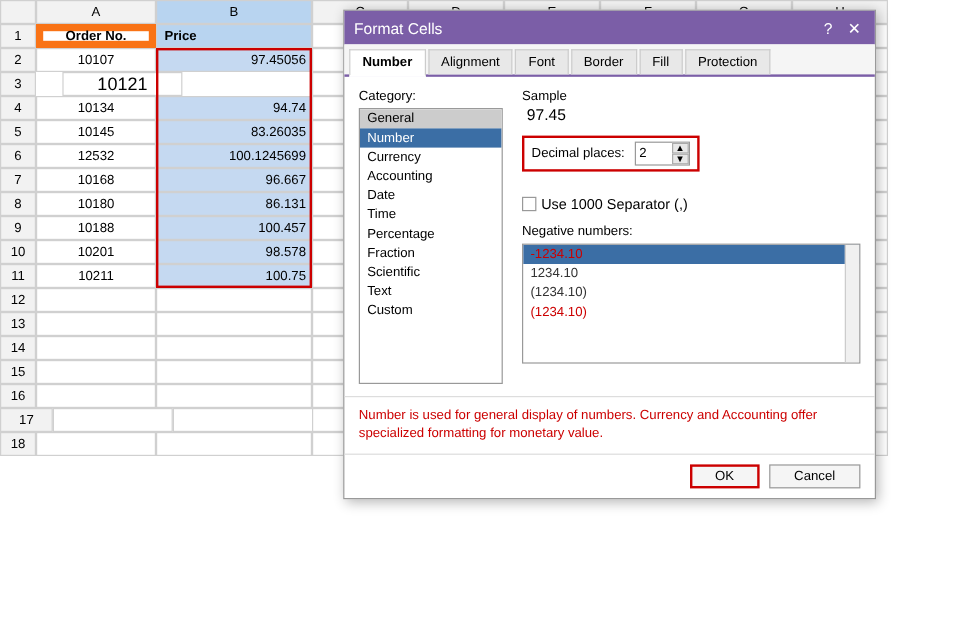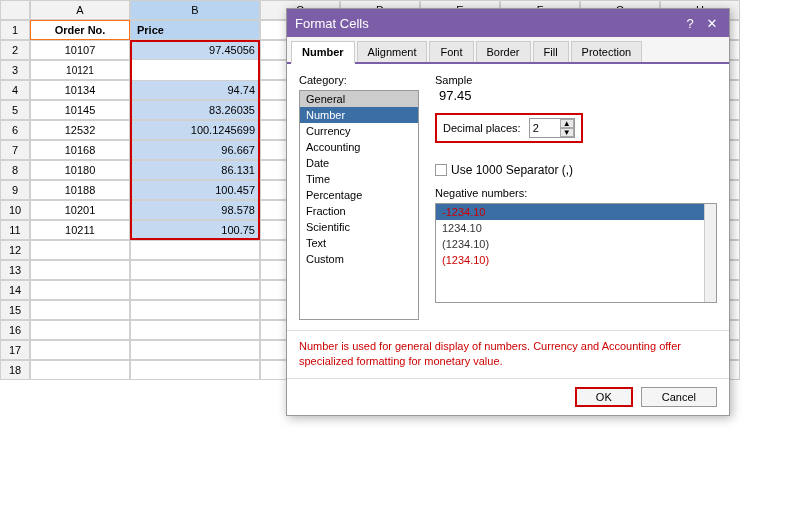--- a/index.html
+++ b/index.html
@@ -67,32 +67,32 @@
   <div style="position:absolute;top:0;left:0;width:300px;">
 
     <div style="display:flex;height:20px;">
       <div style="width:30px;background:#f2f2f2;border:1px solid #d0d0d0;display:flex;align-items:center;justify-content:center;font-size:11px;"></div>
       <div style="width:100px;background:#f2f2f2;border:1px solid #d0d0d0;display:flex;align-items:center;justify-content:center;font-size:11px;">A</div>
       <div style="width:130px;background:#b8d4f0;border:1px solid #d0d0d0;display:flex;align-items:center;justify-content:center;font-size:11px;">B</div>
     </div>
 
     <div style="display:flex;height:20px;">
       <div style="width:30px;background:#f2f2f2;border:1px solid #d0d0d0;display:flex;align-items:center;justify-content:center;font-size:11px;">1</div>
-      <div style="width:100px;background:#fff;border:1px solid #f97316;display:flex;align-items:center;justify-content:center;font-size:11px;font-weight:bold;">Order No.</div>
+      <div style="width:100px;background:#fff;border:6px solid #f97316;display:flex;align-items:center;justify-content:center;font-size:11px;font-weight:bold;">Order No.</div>
       <div style="width:130px;background:#b8d4f0;border:1px solid #d0d0d0;display:flex;align-items:center;font-weight:bold;padding-left:6px;font-size:11px;">Price</div>
     </div>
 
     <div style="display:flex;height:20px;">
         <div style="width:30px;background:#f2f2f2;border:1px solid #d0d0d0;display:flex;align-items:center;justify-content:center;font-size:11px;">2</div>
         <div style="width:100px;background:#fff;border:1px solid #d0d0d0;display:flex;align-items:center;justify-content:center;font-size:11px;">10107</div>
         <div style="width:130px;background:#c5d9f1;border:1px solid #d0d0d0;display:flex;align-items:center;justify-content:flex-end;padding-right:4px;font-size:11px;">97.45056</div>
       </div>
     <div style="display:flex;height:20px;">
         <div style="width:30px;background:#f2f2f2;border:1px solid #d0d0d0;display:flex;align-items:center;justify-content:center;font-size:11px;">3</div>
-        <div style="width:100px;background:#fff;border:1px solid #d0d0d0;display:flex;align-items:center;justify-content:center;font-size:10px;">10121</div>
+        <div style="width:100px;background:#fff;border:1px solid #d0d0d0;display:flex;align-items:center;justify-content:center;font-size:15px;margin-left:22px;">10121</div>
         <div style="width:130px;background:#be185d;border:1px solid #d0d0d0;display:flex;align-items:center;justify-content:flex-end;padding-right:4px;font-size:11px;margin-top:40px;">81.350121</div>
       </div>
     <div style="display:flex;height:20px;">
         <div style="width:30px;background:#f2f2f2;border:1px solid #d0d0d0;display:flex;align-items:center;justify-content:center;font-size:11px;">4</div>
         <div style="width:100px;background:#fff;border:1px solid #d0d0d0;display:flex;align-items:center;justify-content:center;font-size:11px;">10134</div>
         <div style="width:130px;background:#c5d9f1;border:1px solid #d0d0d0;display:flex;align-items:center;justify-content:flex-end;padding-right:4px;font-size:11px;">94.74</div>
       </div>
     <div style="display:flex;height:20px;">
         <div style="width:30px;background:#f2f2f2;border:1px solid #d0d0d0;display:flex;align-items:center;justify-content:center;font-size:11px;">5</div>
         <div style="width:100px;background:#fff;border:1px solid #d0d0d0;display:flex;align-items:center;justify-content:center;font-size:11px;">10145</div>
@@ -148,21 +148,21 @@
         <div style="width:30px;background:#f2f2f2;border:1px solid #d0d0d0;display:flex;align-items:center;justify-content:center;font-size:11px;">15</div>
         <div style="width:100px;border:1px solid #d0d0d0;"></div>
         <div style="width:130px;border:1px solid #d0d0d0;"></div>
       </div>
     <div style="display:flex;height:20px;">
         <div style="width:30px;background:#f2f2f2;border:1px solid #d0d0d0;display:flex;align-items:center;justify-content:center;font-size:11px;">16</div>
         <div style="width:100px;border:1px solid #d0d0d0;"></div>
         <div style="width:130px;border:1px solid #d0d0d0;"></div>
       </div>
     <div style="display:flex;height:20px;">
-        <div style="width:30px;background:#f2f2f2;border:1px solid #d0d0d0;display:flex;align-items:center;justify-content:center;font-size:11px;">17</div>
+        <div style="width:44px;background:#f2f2f2;border:1px solid #d0d0d0;display:flex;align-items:center;justify-content:center;font-size:11px;">17</div>
         <div style="width:100px;border:1px solid #d0d0d0;"></div>
         <div style="width:130px;border:1px solid #d0d0d0;"></div>
       </div>
     <div style="display:flex;height:20px;">
         <div style="width:30px;background:#f2f2f2;border:1px solid #d0d0d0;display:flex;align-items:center;justify-content:center;font-size:11px;">18</div>
         <div style="width:100px;border:1px solid #d0d0d0;"></div>
         <div style="width:130px;border:1px solid #d0d0d0;"></div>
       </div>
   </div>
 

